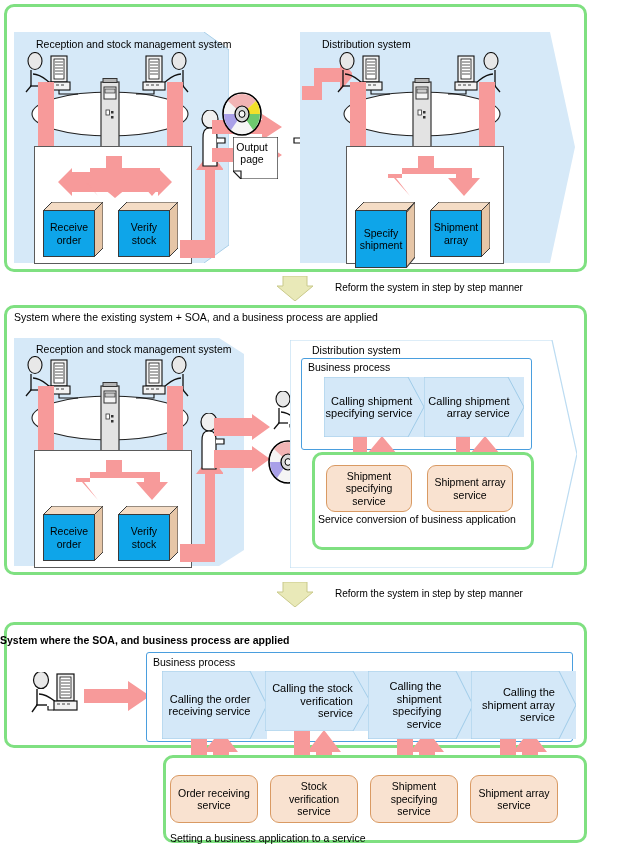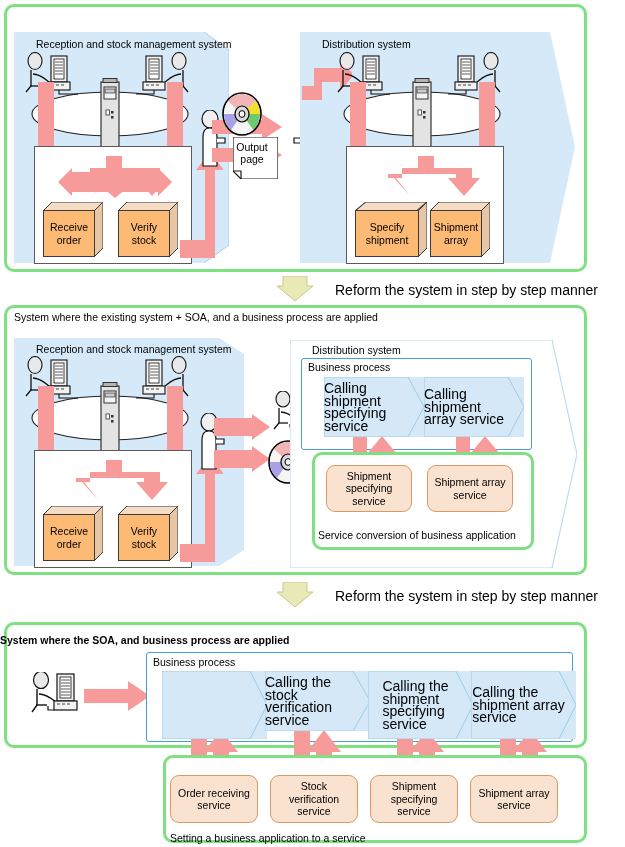--- a/index.html
+++ b/index.html
@@ -48,21 +48,21 @@
     background:#ffffff;
     border:1.4px solid #4a9ede;
     border-radius:3px;
     box-sizing:border-box;
   }
 
   
   .cube{position:absolute;}
   .cube .face{
     position:absolute;left:0;top:8px;right:8px;bottom:0;
-    background:#fdba74;
+    background:#0ea5e9;
     border:1.3px solid #3a3a3a;
     box-sizing:border-box;
     display:flex;align-items:center;justify-content:center;
     text-align:center;
     font-size:10.5px;line-height:12.5px;
   }
   .cube .top{
     position:absolute;left:0;top:0;width:100%;height:9px;
   }
   .cube .side{
@@ -88,26 +88,26 @@
     box-sizing:border-box;
     display:flex;align-items:center;justify-content:center;
     text-align:center;
     font-size:10.5px;line-height:12.5px;
   }
   .chev .chev-txt{position:relative;z-index:2;padding-right:10px;}
   .chev-svg{position:absolute;left:0;top:0;width:100%;height:100%;z-index:1;}
 
   
   .stepnote{
-    position:absolute;font-size:14px;white-space:nowrap;
+    position:absolute;font-size:10px;white-space:nowrap;
   }
 
   
   .capt{position:absolute;font-size:10.5px;line-height:12px;white-space:nowrap;}
-  .smalltxt{font-size:14px;line-height:12.5px;text-align:left;}
+  .smalltxt{font-size:11px;line-height:12.5px;text-align:right;}
 </style>
 </head>
 <body>
 
 <div class="green-panel" style="left:4px;top:4px;width:583px;height:268px;">
 </div>
 <div class="panel-title" style="left:14px;top:11px;margin-top:40px;">Existing system</div>
 
 <svg class="abs" style="left:14px;top:32px;width:215px;height:231px;" viewBox="0 0 215 231" preserveAspectRatio="none">
   <path d="M0,0 L190,0 L215,18 L215,213 L190,231 L0,231 Z" fill="#d6e9f8"></path>
@@ -287,21 +287,21 @@
   <rect x="16" y="38" width="2.5" height="2.5" fill="#333"></rect>
   <rect x="4" y="72" width="22" height="5" fill="#9a9a9a" stroke="#333" stroke-width="1"></rect>
 </svg>
 
 <div class="whitebox" style="left:346px;top:146px;width:158px;height:118px;"></div>
 
 <svg class="abs" style="left:362px;top:156px;width:128px;height:50px;" viewBox="0 0 128 50">
   <path d="M56,0 h16 v12 h38 v10 h8 l-16,18 l-16,-18 h8 v-4 H26 v4 h8 L48,40 L32,22 h8 V12 h16 Z" fill="#f79a9a"></path>
 </svg>
 
-<div class="cube" style="left:355px;top:202px;width:60px;height:55px;padding-left:12px;">
+<div class="cube" style="left:355px;top:202px;width:60px;height:66px;">
   <svg class="top" viewBox="0 0 60 9" preserveAspectRatio="none">
       <path d="M0,9 L9,0 L60,0 L51,9 Z" fill="#f4dcc5" stroke="#3a3a3a" stroke-width="1"></path>
     </svg>
   <svg class="side" viewBox="0 0 9 55" preserveAspectRatio="none">
       <path d="M0,9 L9,0 L9,46 L0,55 Z" fill="#e6c6a7" stroke="#3a3a3a" stroke-width="1"></path>
     </svg>
   <div class="face">
     <span><span>Specify</span><br><span>shipment</span></span>
   </div>
 </div>
@@ -478,21 +478,21 @@
 <div class="svcbox" style="left:326px;top:465px;width:86px;height:47px;">
   <span>
     <span>Shipment</span><br><span>specifying</span><br><span>service</span>
   </span>
 </div>
 <div class="svcbox" style="left:427px;top:465px;width:86px;height:47px;">
   <span>
     <span>Shipment array</span><br><span>service</span>
   </span>
 </div>
-<div class="capt" style="left:318px;top:529px;">Service conversion of business application</div>
+<div class="capt" style="left:318px;top:513px;">Service conversion of business application</div>
 
 <svg class="abs" style="left:277px;top:582px;width:36px;height:25px;" viewBox="0 0 36 25">
   <path d="M6,0 H30 V10 H36 L18,25 L0,10 H6 Z" fill="#e9e9b8" stroke="#c9c98a" stroke-width="1"></path>
 </svg>
 <div class="stepnote" style="left:335px;top:588px;">Reform the system in step by step manner</div>
 
 <div class="green-panel" style="left:4px;top:622px;width:583px;height:126px;"></div>
 <div class="panel-title" style="left:0;top:634px;font-weight:bold;">System where the SOA, and business process are applied</div>
 
 <svg class="abs" style="left:26px;top:672px;width:60px;height:44px;" viewBox="0 0 60 44">
@@ -512,20 +512,23 @@
   <path d="M0,8 h44 v-8 l22,15 l-22,15 v-8 H0 Z" fill="#f79a9a"></path>
 </svg>
 
 <div class="bpbox" style="left:146px;top:652px;width:427px;height:90px;"></div>
 <div class="capt" style="left:153px;top:656px;">Business process</div>
 
 <div class="chev" style="left:162px;top:671px;width:105px;height:68px;">
   <svg class="chev-svg" viewBox="0 0 105 68" preserveAspectRatio="none">
     <path d="M0,0 L88,0 L105,34 L88,68 L0,68 Z" fill="#d4e8f8" stroke="#9fcbe8" stroke-width="1"></path>
   </svg>
+  <span class="chev-txt smalltxt">
+    <span>Calling the order</span><br><span>receiving service</span>
+  </span>
 </div>
 <div class="chev" style="left:265px;top:671px;width:105px;height:60px;">
   <svg class="chev-svg" viewBox="0 0 105 68" preserveAspectRatio="none">
     <path d="M0,0 L88,0 L105,34 L88,68 L0,68 Z" fill="#d4e8f8" stroke="#9fcbe8" stroke-width="1"></path>
   </svg>
   <span class="chev-txt smalltxt">
     <span>Calling the stock</span><br><span>verification</span><br><span>service</span>
   </span>
 </div>
 <div class="chev" style="left:368px;top:671px;width:105px;height:68px;">

